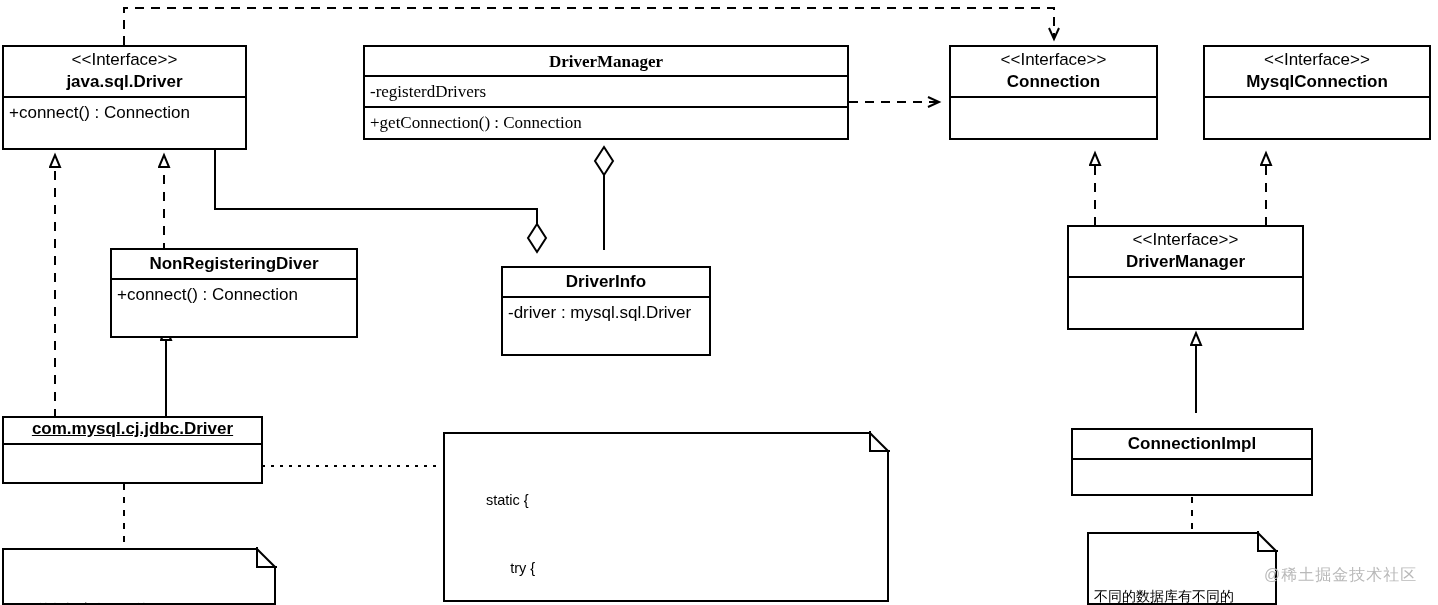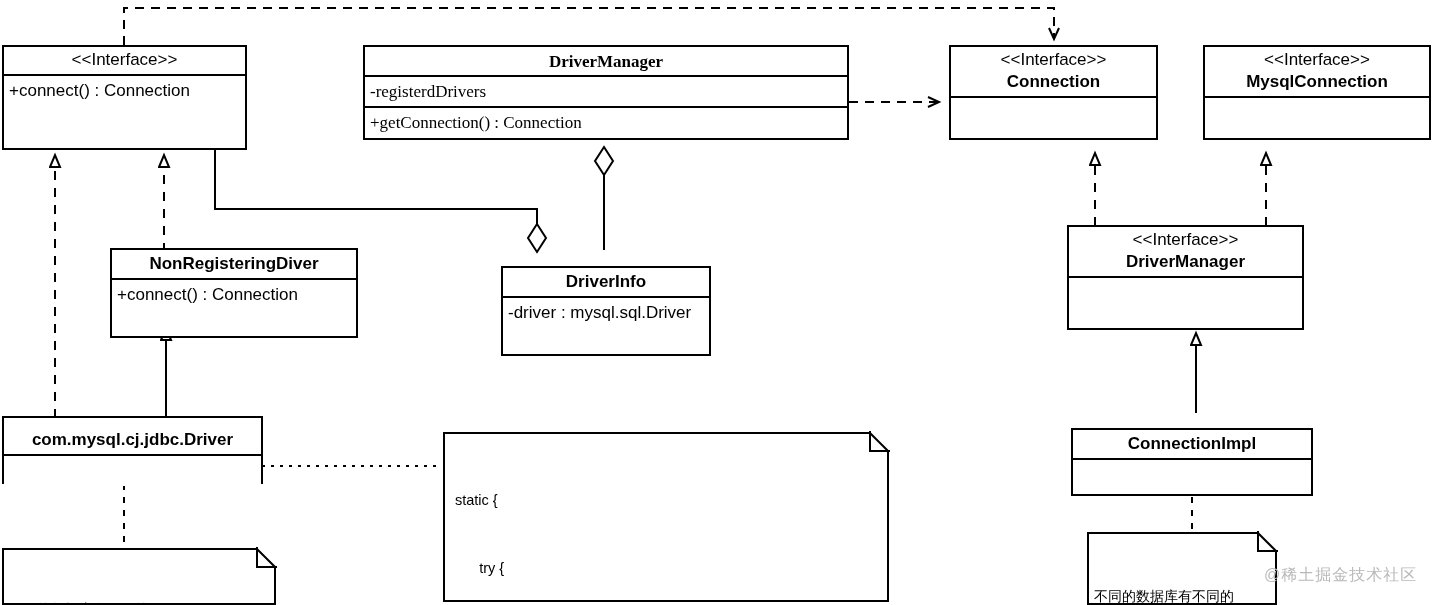--- a/index.html
+++ b/index.html
@@ -172,20 +172,21 @@
     <path d="M1196,413 L1196,345" fill="none" stroke="#000000" stroke-width="2" marker-end="url(#hollow-tri)"></path>
 
     <line x1="262" y1="466" x2="442" y2="466" stroke="#000000" stroke-width="2" stroke-dasharray="3,6"></line>
     <line x1="124" y1="484" x2="124" y2="549" stroke="#000000" stroke-width="2" stroke-dasharray="6,7"></line>
     <line x1="1192" y1="484" x2="1192" y2="533" stroke="#000000" stroke-width="2" stroke-dasharray="6,7"></line>
   </svg>
 
   <div class="uml-box" style="left:2px; top:45px; width:245px; height:105px;">
     <div class="uml-header">
       <span class="stereotype">&lt;&lt;Interface&gt;&gt;</span>
+      <span class="cls-name">java.sql.Driver</span>
     </div>
     <div class="uml-compartment last">
       <span>+connect() : Connection</span>
     </div>
   </div>
 
   <div class="uml-box" style="left:363px; top:45px; width:486px; height:95px;font-family:Liberation Serif, serif;">
     <div class="uml-header" style="padding-top:4px; padding-bottom:2px;">
       <span class="cls-name">DriverManager</span>
     </div>
@@ -239,38 +240,38 @@
     <div class="uml-header">
       <span class="stereotype">&lt;&lt;Interface&gt;&gt;</span>
       <span class="cls-name">DriverManager</span>
     </div>
     <div class="uml-compartment last empty">
       <span></span>
     </div>
   </div>
 
   <div class="uml-box" style="left:2px; top:416px; width:261px; height:68px;">
-    <div class="uml-header" style="padding-top:11px;">
+    <div class="uml-header" style="padding-top:0;text-decoration:underline;">
       <span class="cls-name">com.mysql.cj.jdbc.Driver</span>
     </div>
     <div class="uml-compartment last empty">
       <span></span>
     </div>
   </div>
 
   <div class="uml-box" style="left:1071px; top:428px; width:242px; height:68px;">
     <div class="uml-header" style="padding-top:3px;">
       <span class="cls-name">ConnectionImpl</span>
     </div>
     <div class="uml-compartment last empty">
       <span></span>
     </div>
   </div>
 
-  <div class="note code" style="left:443px; top:432px; width:446px; height:170px;">
+  <div class="note code" style="left:443px; top:432px; width:446px; height:170px;padding-left:31px;">
     <div class="note-body"></div>
     <div class="note-fold-cut"></div>
     <svg class="note-fold-diag" viewBox="0 0 20 20" xmlns="http://www.w3.org/2000/svg">
       <line x1="0" y1="0" x2="20" y2="20" stroke="#000000" stroke-width="2"></line>
     </svg>
     <div class="note-text">
       <span class="code-line">static {</span>
       <span class="code-line">      try {</span>
       
       

